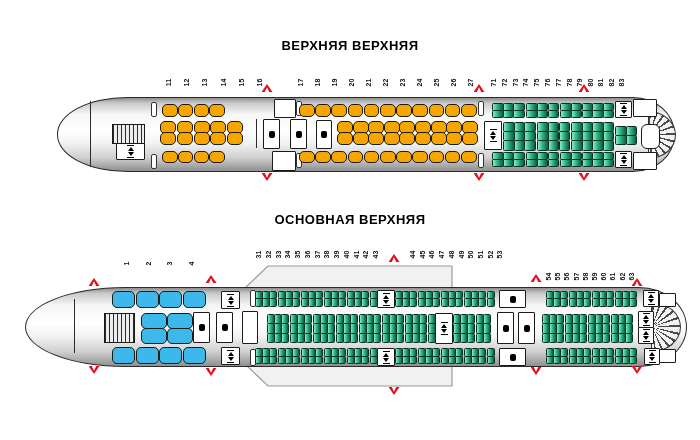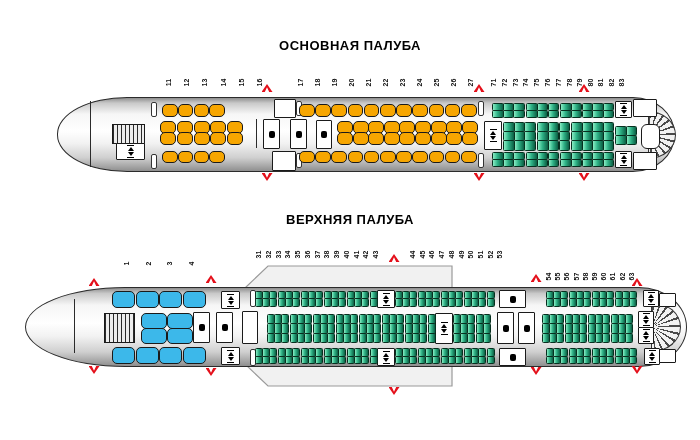--- a/index.html
+++ b/index.html
@@ -32,22 +32,22 @@
   .galley-glyph .bar{width:7px;height:1px;background:#000;}
   .galley-glyph .tri-up{width:0;height:0;border-left:3.5px solid transparent;
         border-right:3.5px solid transparent;border-bottom:4px solid #000;}
   .galley-glyph .tri-down{width:0;height:0;border-left:3.5px solid transparent;
         border-right:3.5px solid transparent;border-top:4px solid #000;}
 </style>
 </head>
 <body>
 
 <div id="canvas">
-  <div class="deck-title" id="upper-title" style="top: 38px;">ОСНОВНАЯ ПАЛУБА</div>
-  <div class="deck-title" id="main-title" style="top: 212px;">ВЕРХНЯЯ ПАЛУБА</div>
+  <div class="deck-title" id="upper-title" style="top: 38px;">ВЕРХНЯЯ ВЕРХНЯЯ</div>
+  <div class="deck-title" id="main-title" style="top: 212px;">ОСНОВНАЯ ВЕРХНЯЯ</div>
 <svg width="700" height="440" class="svg-layer">
       <polygon points="245,288 268,266 452,266 452,288" fill="#f1f1f1" stroke="#9a9a9a" stroke-width="1.2"></polygon>
       <polygon points="245,364 268,386 452,386 452,364" fill="#f1f1f1" stroke="#9a9a9a" stroke-width="1.2"></polygon>
       <polygon points="133,311 152,304 152,348 133,341" fill="#ffffff" stroke="#222222" stroke-width="1.2"></polygon>
     </svg>
     <div class="fuselage" style="left: 57px; top: 97px; width: 616px; height: 73px; border-radius: 70px 42px 42px 70px / 37px;"></div>
     <div class="vline" style="left: 90px; top: 101px; height: 66px;"></div>
     <div class="vline" style="left: 256px; top: 119px; height: 29px;"></div>
     <div class="tick" style="left: 151px; top: 102px; height: 13px;"></div>
     <div class="tick" style="left: 151px; top: 154px; height: 13px;"></div>

